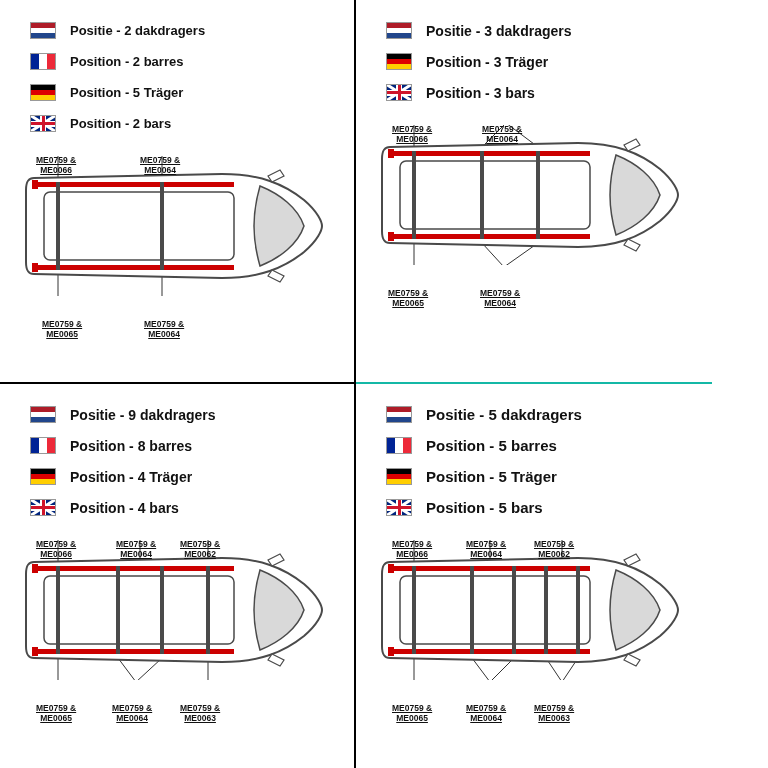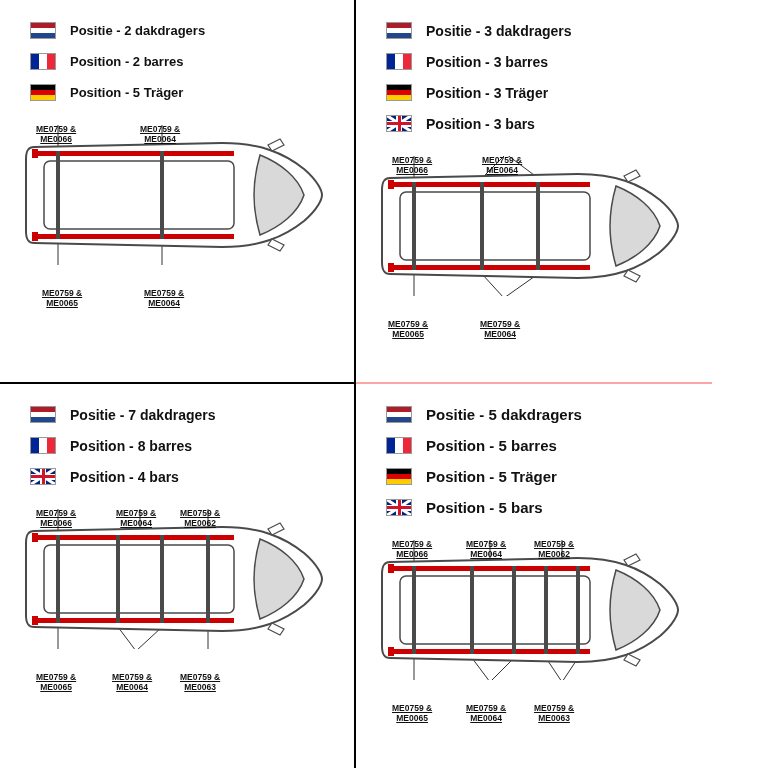--- a/index.html
+++ b/index.html
@@ -17,21 +17,21 @@
     grid-template-columns:1fr 1fr;
     grid-template-rows:1fr 1fr;
   }
   .panel{
     position:relative;
     box-sizing:border-box;
     padding:22px 18px 10px 22px;
     overflow:hidden;
   }
   .panel.tl{border-right:2px solid #000;border-bottom:2px solid #000;}
-  .panel.tr{border-bottom:2px solid #fca5a5;}
+  .panel.tr{border-bottom:2px solid #14b8a6;}
   .panel.bl{border-right:2px solid #000;}
 
   .legend{margin:0 0 6px 8px;}
   .legend-row{
     display:flex;align-items:center;
     margin-bottom:14px;
   }
   .flag{
     width:26px;height:17px;
     flex:0 0 26px;
@@ -91,20 +91,29 @@
         <span class="legend-label">Positie - 2 dakdragers</span>
       </div>
       <div class="legend-row">
         <span class="flag fr"></span>
         <span class="legend-label">Position - 2 barres</span>
       </div>
       <div class="legend-row">
         <span class="flag de"></span>
         <span class="legend-label">Position - 5 Träger</span>
       </div>
+      <div class="legend-row">
+        <span class="flag gb">
+          <span class="gb-cross-v"></span>
+            <span class="gb-cross-h"></span>
+          <span class="gb-cross-v-r"></span>
+            <span class="gb-cross-h-r"></span>
+        </span>
+        <span class="legend-label">Position - 2 bars</span>
+      </div>
     </div>
 
     <div class="diagram">
       <div class="callout" style="left:14px;top:0;">
         <span>ME0759 &amp;</span><br><span>ME0066</span>
       </div>
       <div class="callout" style="left:118px;top:0;">
         <span>ME0759 &amp;</span><br><span>ME0064</span>
       </div>
 
@@ -141,24 +150,20 @@
         <span>ME0759 &amp;</span><br><span>ME0064</span>
       </div>
     </div>
   </div>
 
   <div class="panel tr">
     <div class="legend">
       <div class="legend-row">
         <span class="flag nl"></span>
         <span class="legend-label">Positie - 3 dakdragers</span>
-      </div>
-      <div class="legend-row">
-        <span class="flag fr"></span>
-        <span class="legend-label">Position - 3 barres</span>
       </div>
       <div class="legend-row">
         <span class="flag de"></span>
         <span class="legend-label">Position - 3 Träger</span>
       </div>
       <div class="legend-row">
         <span class="flag gb">
           <span class="gb-cross-v"></span>
             <span class="gb-cross-h"></span>
           <span class="gb-cross-v-r"></span>
@@ -201,25 +206,29 @@
       <div class="callout" style="left:102px;top:164px;">
         <span>ME0759 &amp;</span><br><span>ME0064</span>
       </div>
     </div>
   </div>
 
   <div class="panel bl">
     <div class="legend">
       <div class="legend-row">
         <span class="flag nl"></span>
-        <span class="legend-label">Positie - 7 dakdragers</span>
+        <span class="legend-label">Positie - 9 dakdragers</span>
       </div>
       <div class="legend-row">
         <span class="flag fr"></span>
         <span class="legend-label">Position - 8 barres</span>
+      </div>
+      <div class="legend-row">
+        <span class="flag de"></span>
+        <span class="legend-label">Position - 4 Träger</span>
       </div>
       <div class="legend-row">
         <span class="flag gb">
           <span class="gb-cross-v"></span>
             <span class="gb-cross-h"></span>
           <span class="gb-cross-v-r"></span>
             <span class="gb-cross-h-r"></span>
         </span>
         <span class="legend-label">Position - 4 bars</span>
       </div>

